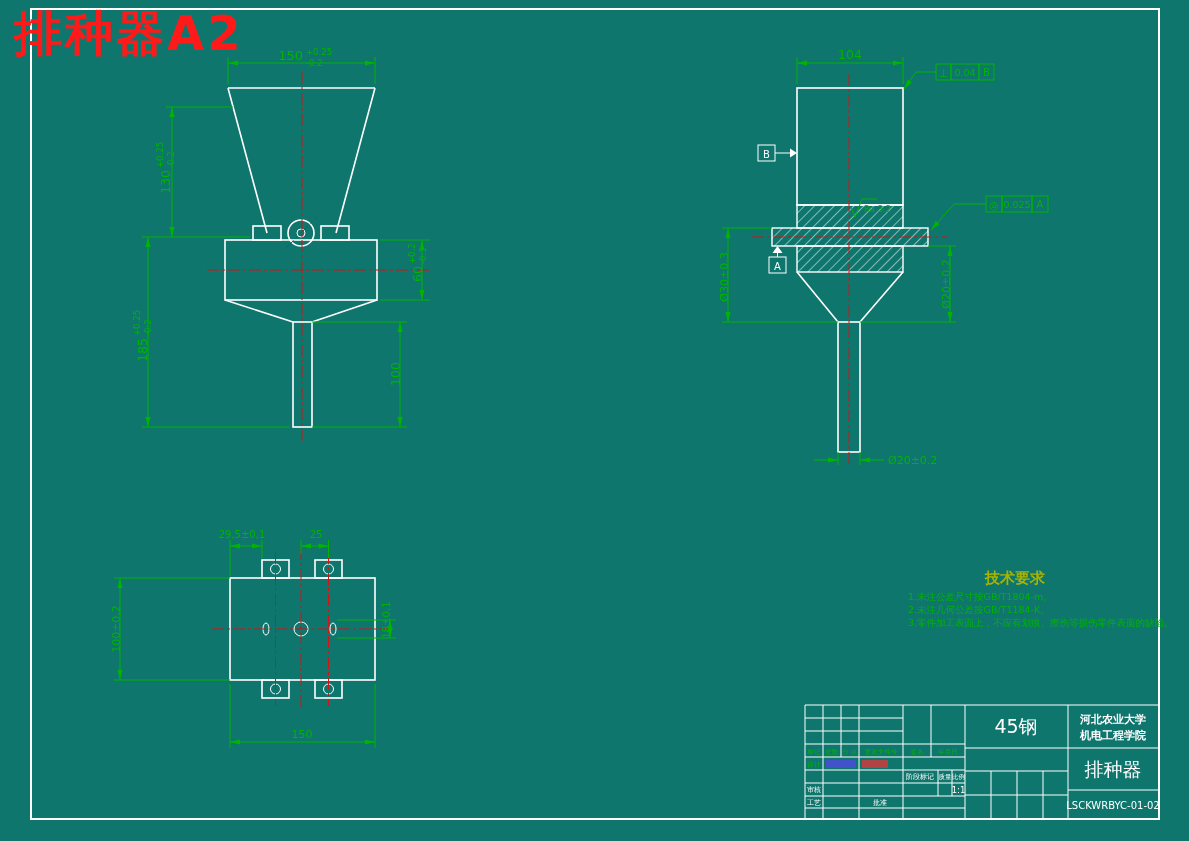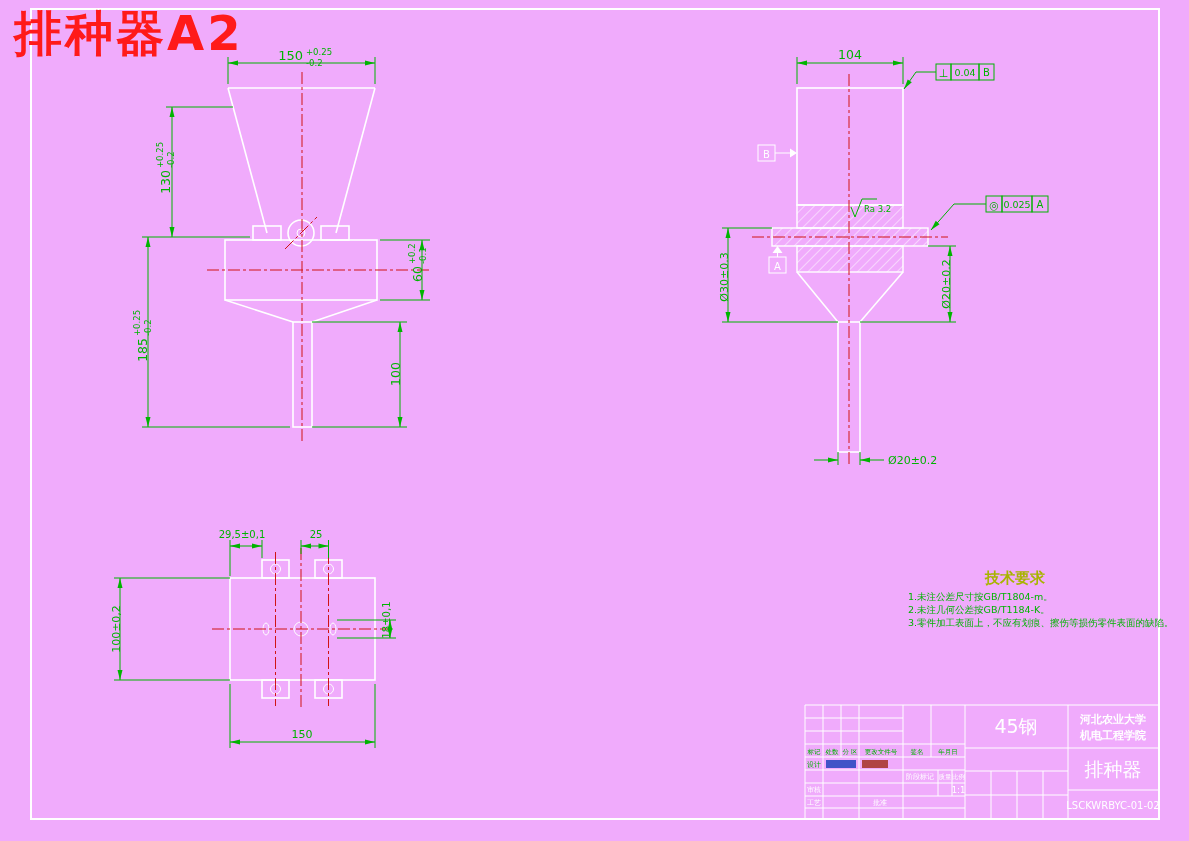--- a/index.html
+++ b/index.html
@@ -1,16 +1,16 @@
 <!DOCTYPE html>
 <html><head>
 <meta charset="utf-8">
 <style>
   html,body{margin:0;padding:0;background:#000;}
-  #stage{position:relative;width:1189px;height:841px;background:#f0abfc;overflow:hidden;
+  #stage{position:relative;width:1189px;height:841px;background:#0f766e;overflow:hidden;
          font-family:"DejaVu Sans","Liberation Sans",sans-serif;}
   svg{position:absolute;left:0;top:0;}
   svg text{font-family:"DejaVu Sans","Liberation Sans",sans-serif;}
   .obj{stroke:#ffffff;stroke-width:1.6;fill:none;}
   .thin{stroke:#ffffff;stroke-width:1;fill:none;}
   .hatched{stroke:#ffffff;stroke-width:1.4;fill:url(#hatch);}
   .cl{stroke:#d01414;stroke-width:1;fill:none;stroke-dasharray:12 3 3 3;}
   .dim-l{stroke:#00b400;stroke-width:1;fill:none;}
   .gfr{stroke:#00b400;stroke-width:1;fill:none;}
   .dfr{stroke:#ffffff;stroke-width:1;fill:none;}

